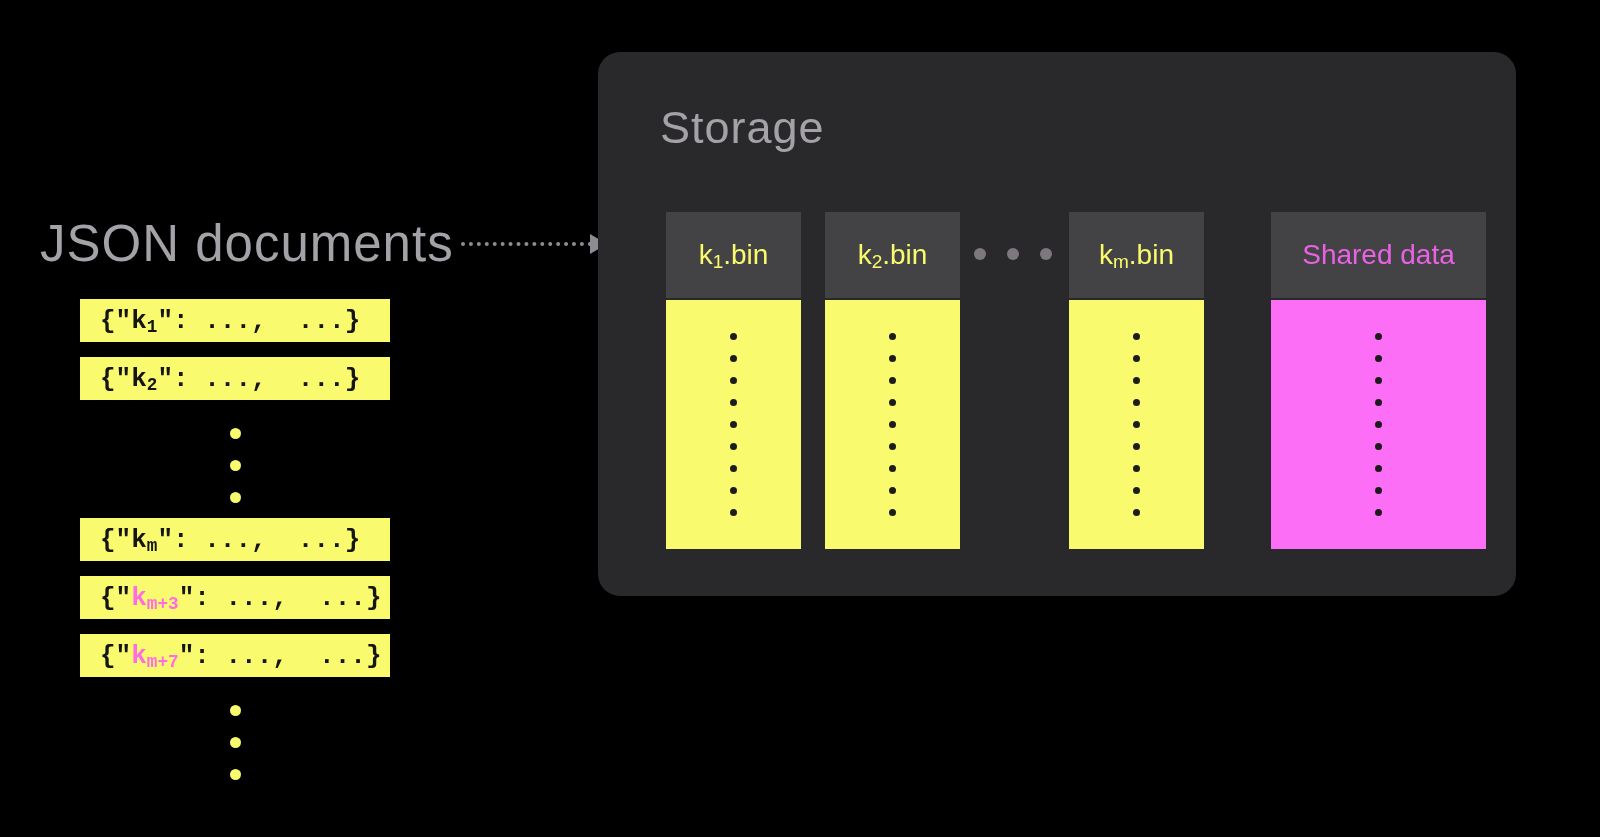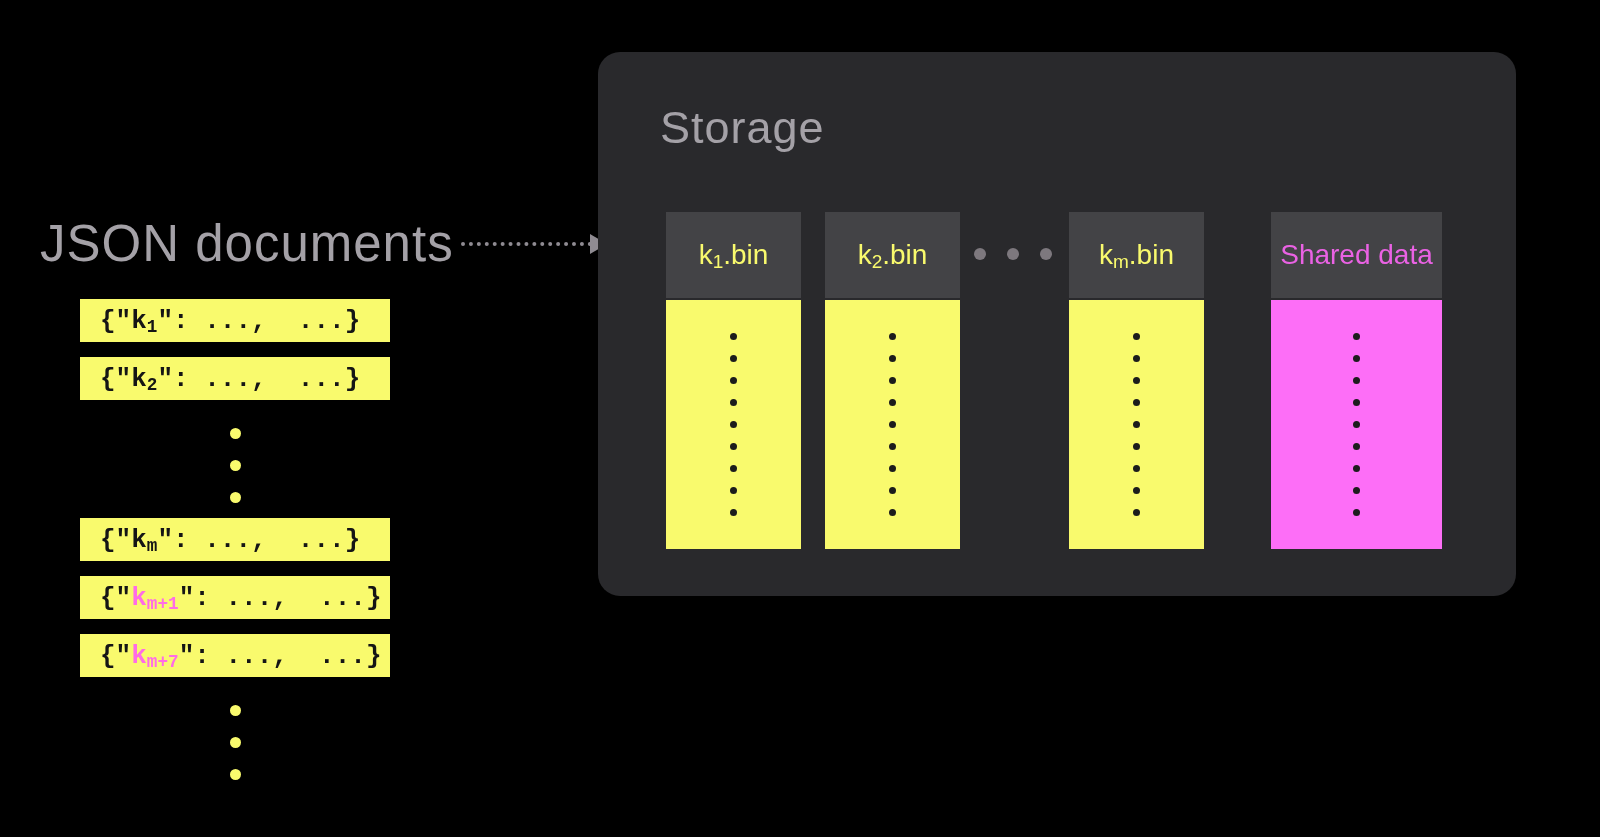--- a/index.html
+++ b/index.html
@@ -28,21 +28,21 @@
   .ydot { width:11px; height:11px; border-radius:50%; background:var(--yellow); }
 
   
   .panel { position:absolute; left:598px; top:44px; width:918px; height:544px;
            background:var(--panel-bg); border-radius:22px;margin-top:8px; }
   .panel-title { position:absolute; left:62px; top:50px; font-size:45px; font-weight:300;
                  color:var(--gray-text); letter-spacing:1px; }
   .columns { position:absolute; inset:0; }
   .col { position:absolute; top:160px; width:135px; }
   .col.c0 { left:68px; }  .col.c1 { left:227px; }
-  .col.c3 { left:471px; } .col.c4 { left:673px; width:171px; }
+  .col.c3 { left:471px; } .col.c4 { left:673px; width:215px; }
   .col-header { height:86px; background:var(--header-bg); display:flex; align-items:center;
                 justify-content:center; font-size:28px; white-space:pre; }
   .col.yellow .col-header { color:var(--yellow); }
   .col.magenta .col-header { color:var(--shared-label); }
   .col-body { height:249px; margin-top:2px; display:flex; flex-direction:column; align-items:center;
               justify-content:center; gap:15px; }
   .col.yellow .col-body { background:var(--yellow); }
   .col.magenta .col-body { background:var(--magenta); }
   .bdot { width:7px; height:7px; border-radius:50%; background:var(--dot-black); }
   .gap-dots { position:absolute; left:376px; top:196px; width:78px;
@@ -63,21 +63,21 @@
 
   <div class="doc-stack" id="doc-stack">
       <div class="doc-bar"><span class="code">{"</span><span class="code key">k<sub class="sub">1</sub></span><span class="code">": ...,  ...}</span></div>
       <div class="doc-bar"><span class="code">{"</span><span class="code key">k<sub class="sub">2</sub></span><span class="code">": ...,  ...}</span></div>
       <div class="v-dots">
         <span class="ydot"></span>
         <span class="ydot"></span>
         <span class="ydot"></span>
       </div>
       <div class="doc-bar"><span class="code">{"</span><span class="code key">k<sub class="sub">m</sub></span><span class="code">": ...,  ...}</span></div>
-      <div class="doc-bar"><span class="code">{"</span><span class="code key hl">k<sub class="sub">m+1</sub></span><span class="code">": ...,  ...}</span></div>
+      <div class="doc-bar"><span class="code">{"</span><span class="code key hl">k<sub class="sub">m+3</sub></span><span class="code">": ...,  ...}</span></div>
       <div class="doc-bar"><span class="code">{"</span><span class="code key hl">k<sub class="sub">m+7</sub></span><span class="code">": ...,  ...}</span></div>
       <div class="v-dots">
         <span class="ydot"></span>
         <span class="ydot"></span>
         <span class="ydot"></span>
       </div>
     </div>
 
   <div class="panel">
     <div class="panel-title">Storage</div>

